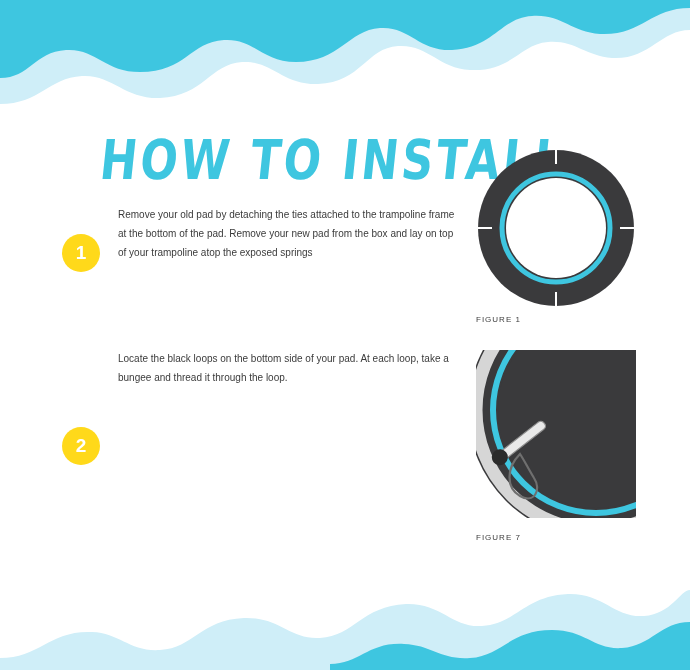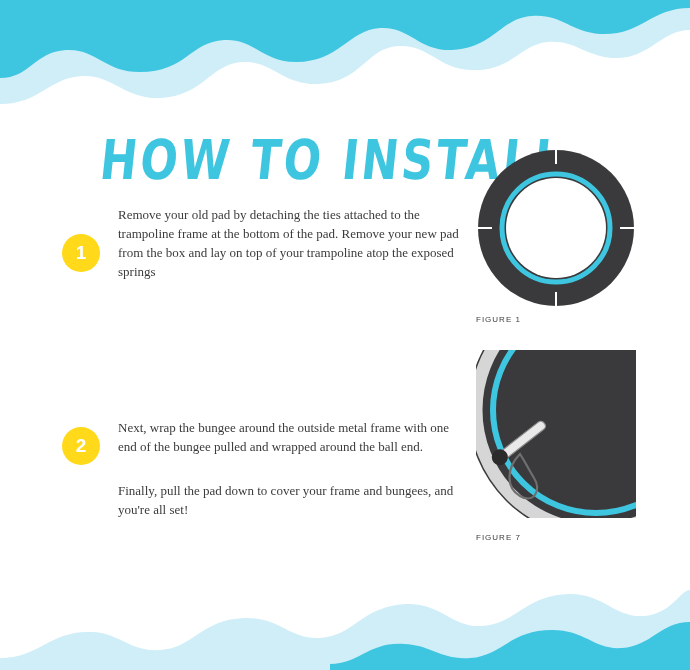--- a/index.html
+++ b/index.html
@@ -65,23 +65,23 @@
     align-items: center;
     justify-content: center;
     font-family: "Liberation Sans", sans-serif;
   }
   .badge-1 { left: 62px; top: 234px; }
   .badge-2 { left: 62px; top: 427px; }
 
   .step-text {
     position: absolute;
     color: #3b3b3b;
-    font-size: 13px;
+    font-size: 10px;
     line-height: 19px;
-    font-family: Liberation Serif, serif;
+    font-family: Liberation Sans, sans-serif;
   }
   .step1-text { left: 118px; top: 205px; width: 345px; }
   .step2a-text { left: 118px; top: 349px; width: 345px; }
   .step2b-text { left: 118px; top: 418px; width: 345px; }
   .step2c-text { left: 118px; top: 481px; width: 345px; }
 
   
   .figure {
     position: absolute;
   }
@@ -145,22 +145,21 @@
              C586,70 594,90 622,88
              C652,86 660,62 690,62 Z" fill="#3ec6e0"></path>
   </svg>
 
   <div class="title">HOW TO INSTALL</div>
 
   <div class="badge badge-1">1</div>
   <div class="step-text step1-text">Remove your old pad by detaching the ties attached to the trampoline frame at the bottom of the pad. Remove your new pad from the box and lay on top of your trampoline atop the exposed springs</div>
 
   <div class="badge badge-2">2</div>
-  <div class="step-text step2b-text">Next, wrap the bungee around the outside metal frame with one end of the bungee pulled and wrapped around the ball end.</div>
-  <div class="step-text step2c-text">Finally, pull the pad down to cover your frame and bungees, and you're all set!</div>
+  <div class="step-text step2a-text">Locate the black loops on the bottom side of your pad. At each loop, take a bungee and thread it through the loop.</div>
 
   <svg class="figure fig1" width="160" height="160" viewBox="0 0 160 160">
     <circle cx="80" cy="80" r="78" fill="#3a3a3c"></circle>
     <circle cx="80" cy="80" r="54" fill="none" stroke="#3ec6e0" stroke-width="5"></circle>
     <circle cx="80" cy="80" r="50" fill="#ffffff"></circle>
     <line x1="80" y1="0" x2="80" y2="16" stroke="#ffffff" stroke-width="2"></line>
     <line x1="80" y1="144" x2="80" y2="160" stroke="#ffffff" stroke-width="2"></line>
     <line x1="0" y1="80" x2="16" y2="80" stroke="#ffffff" stroke-width="2"></line>
     <line x1="144" y1="80" x2="160" y2="80" stroke="#ffffff" stroke-width="2"></line>
   </svg>

